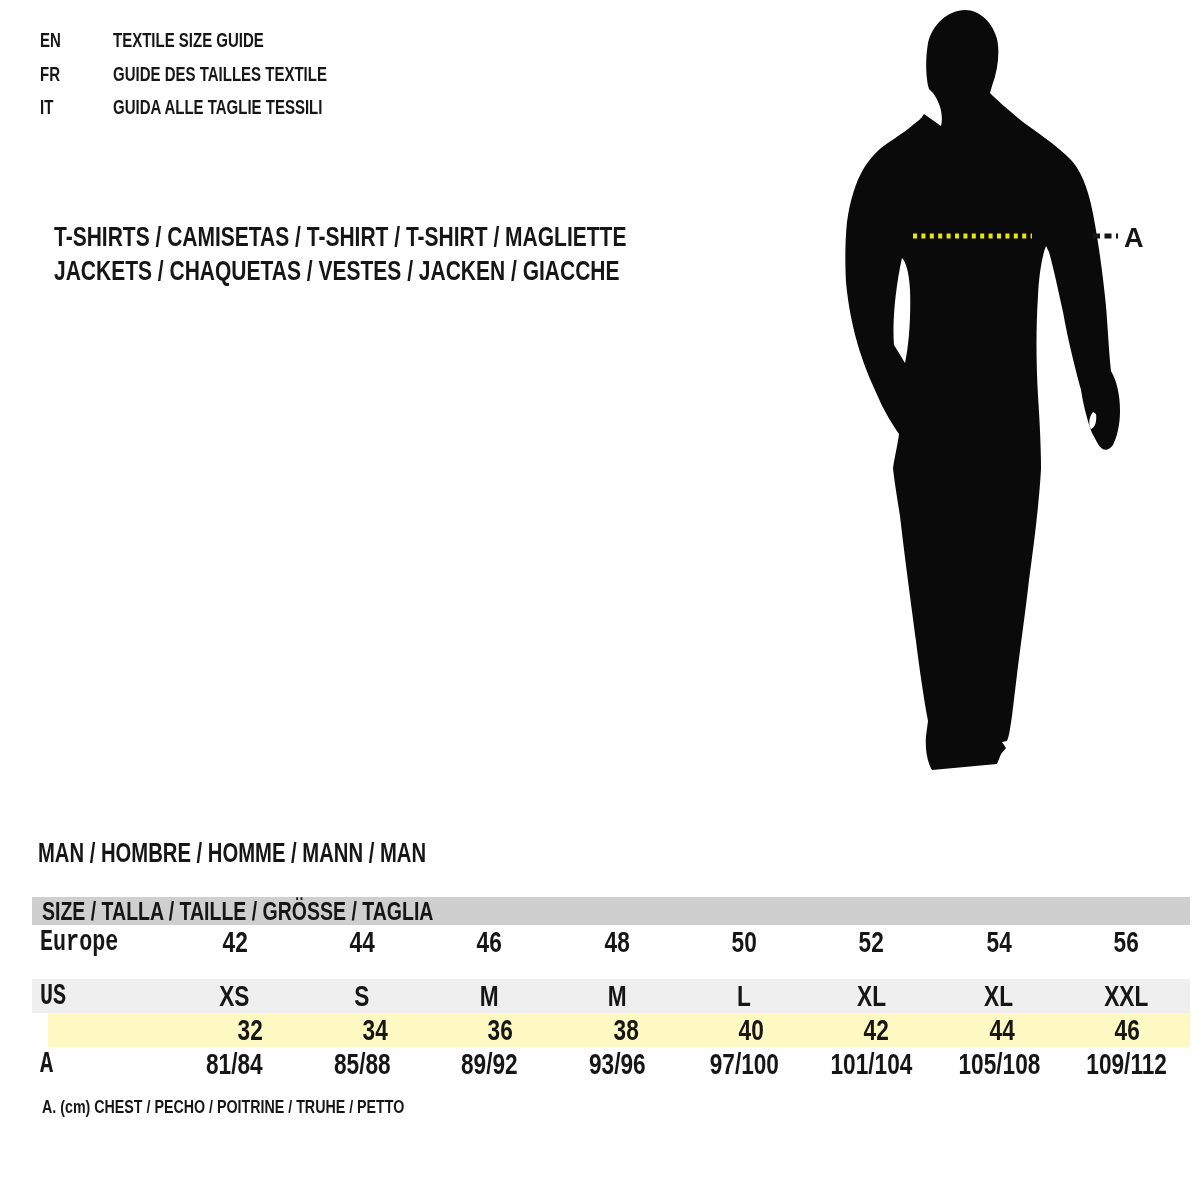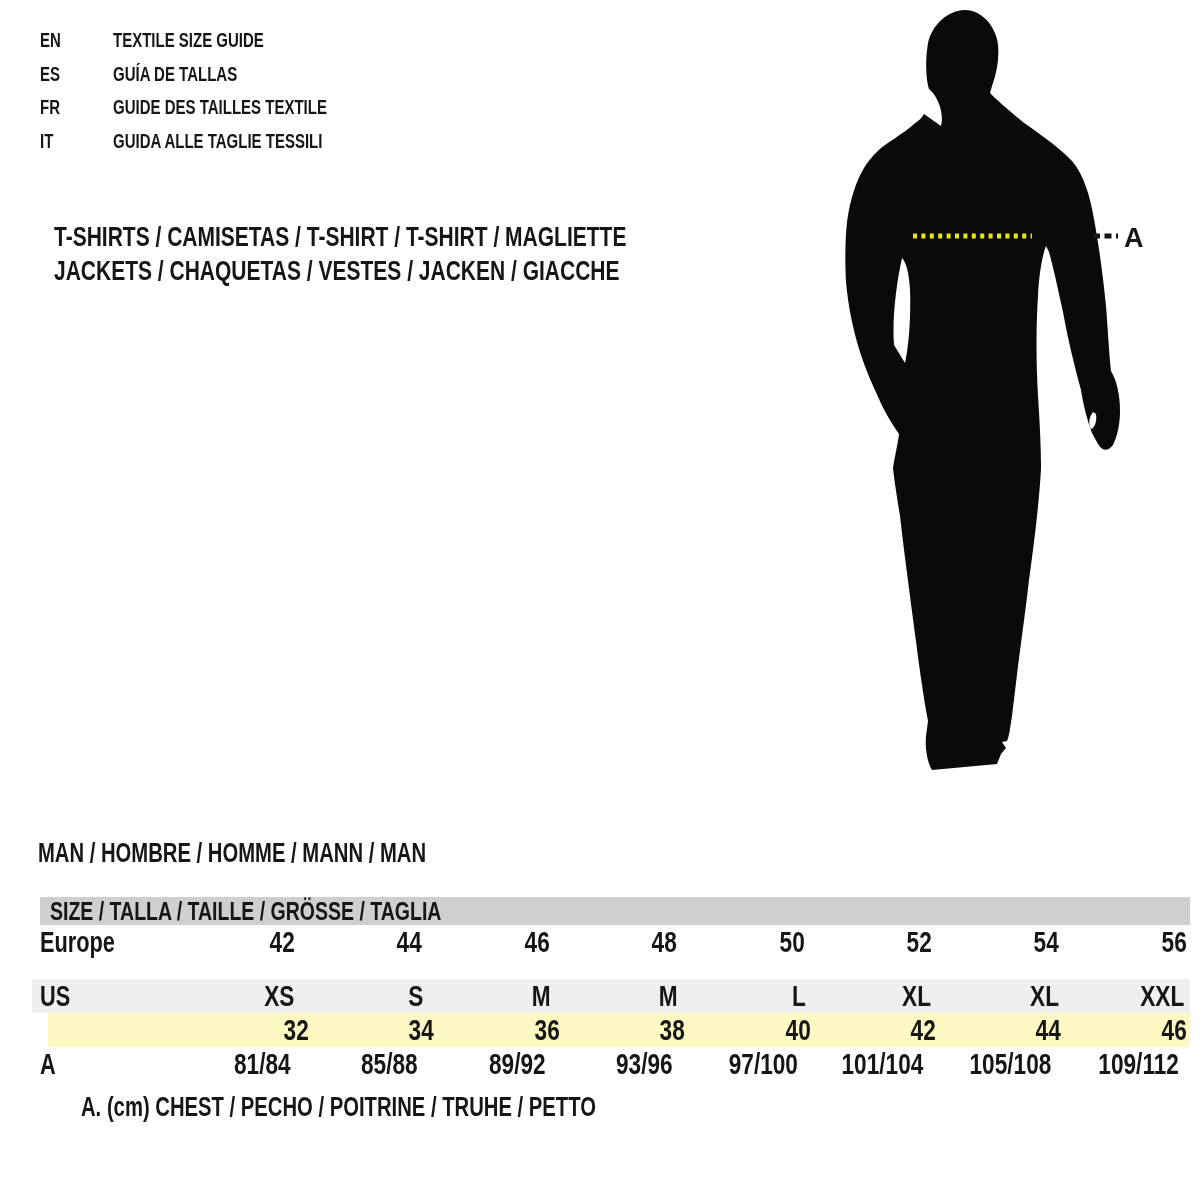--- a/index.html
+++ b/index.html
@@ -25,37 +25,33 @@
   
   .figure-wrap{left:820px;top:0;width:380px;height:800px;}
 
   
   .section-title{left:38px;top:838px;height:30px;display:flex;align-items:center;font-size:27px;}
 
   
   .size-table{left:32px;top:897px;width:1158px;font-size:29px;}
   .t-header{height:28px;display:flex;align-items:center;padding-left:10px;font-size:26px;}
   .t-row{display:grid;grid-template-columns:139px repeat(8,1fr);height:34px;align-items:center;}
-  .t-label{padding-left:8px;text-align:left;}
-  .t-cell{text-align:right;text-decoration:underline;}
+  .t-label{padding-left:8px;text-align:left;font-family:Liberation Mono, monospace;}
+  .t-cell{text-align:center;text-decoration:underline;}
 
   
-  .footnote{left:42px;top:1092px;height:30px;display:flex;align-items:center;font-size:27px;margin-left:39px;}
+  .footnote{left:42px;top:1092px;height:30px;display:flex;align-items:center;font-size:19px;}
 </style>
 </head>
 <body>
 
 <div class="abs lang-block">
   <div class="lang-row">
     <span class="lang-code"><span class="cn">EN</span></span>
     <span class="cn">TEXTILE SIZE GUIDE</span>
-  </div>
-  <div class="lang-row">
-    <span class="lang-code"><span class="cn">ES</span></span>
-    <span class="cn">GUÍA DE TALLAS</span>
   </div>
   <div class="lang-row">
     <span class="lang-code"><span class="cn">FR</span></span>
     <span class="cn">GUIDE DES TAILLES TEXTILE</span>
   </div>
   <div class="lang-row">
     <span class="lang-code"><span class="cn">IT</span></span>
     <span class="cn">GUIDA ALLE TAGLIE TESSILI</span>
   </div>
 </div>
@@ -89,21 +85,21 @@
     <line x1="273" y1="236" x2="298" y2="236" stroke="#161616" stroke-width="5" stroke-dasharray="7 4.5"></line>
     <text x="304" y="247" font-size="27" font-weight="bold" fill="#161616">A</text>
   </svg>
 </div>
 
 <div class="abs section-title">
   <span class="cn">MAN / HOMBRE / HOMME / MANN / MAN</span>
 </div>
 
 <div class="abs size-table">
-  <div class="t-header" style="background-color: rgb(207, 207, 207); margin-left: 8px;">
+  <div class="t-header" style="background-color: rgb(207, 207, 207);">
     <span class="cn">SIZE / TALLA / TAILLE / GRÖSSE / TAGLIA</span>
   </div>
 
   <div class="t-row">
     <div class="t-label"><span class="cn">Europe</span></div>
     <div class="t-cell"><span class="cnc">42</span></div>
     <div class="t-cell"><span class="cnc">44</span></div>
     <div class="t-cell"><span class="cnc">46</span></div>
     <div class="t-cell"><span class="cnc">48</span></div>
     <div class="t-cell"><span class="cnc">50</span></div>

